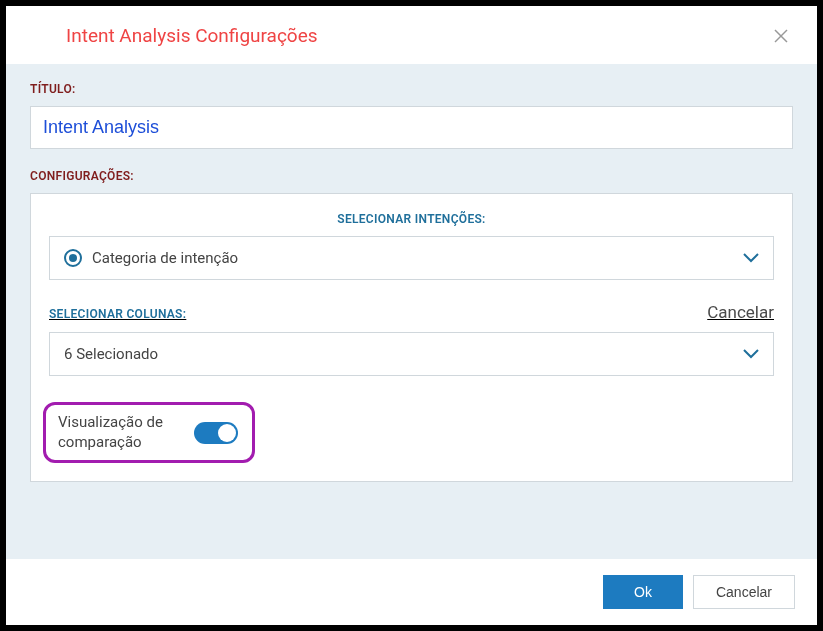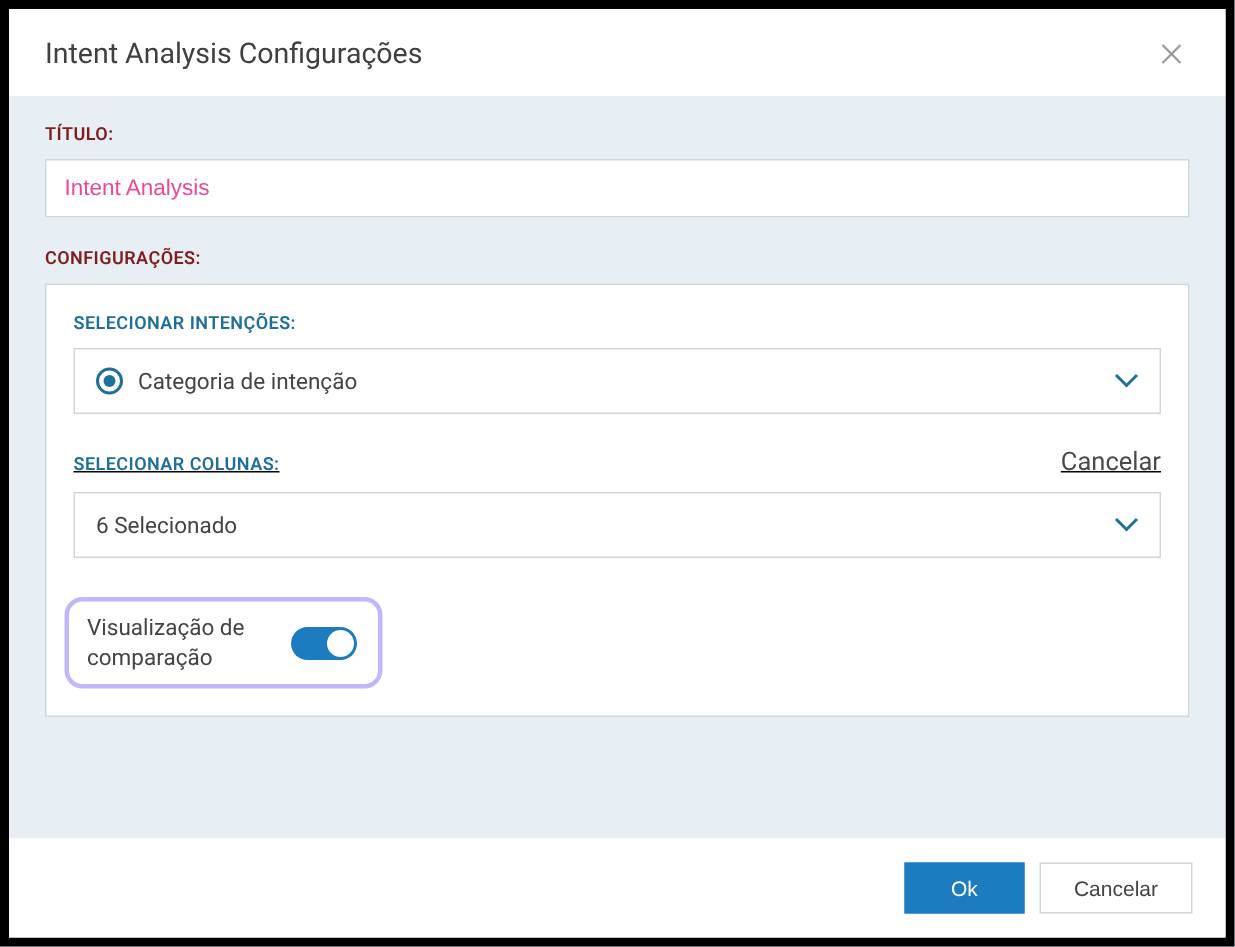--- a/index.html
+++ b/index.html
@@ -24,21 +24,22 @@
     .modal-header {
       padding: 18px 24px 14px 24px;
       display: flex;
       justify-content: space-between;
       align-items: flex-start;
       background: #fff;
     }
     .modal-title {
       font-size: 19px;
       font-weight: 400;
-      color: #404040;
+      color: #ef4444;
+      margin-left: 36px;
     }
     .close-btn {
       background: none;
       border: none;
       cursor: pointer;
       color: #999;
       padding: 4px;
       line-height: 1;
     }
     .close-btn svg {
@@ -57,36 +58,37 @@
       color: #7f1d1d;
       letter-spacing: 0.3px;
       margin-bottom: 10px;
       text-transform: uppercase;
     }
     .title-input {
       width: 100%;
       border: 1px solid #d0d7dc;
       background: #fff;
       padding: 10px 12px;
-      font-size: 15px;
-      color: #ec4899;
+      font-size: 18px;
+      color: #1d4ed8;
       margin-bottom: 20px;
     }
     .config-panel {
       background: #fff;
       border: 1px solid #d0d7dc;
       padding: 18px 18px 18px 18px;
       position: relative;
     }
     .sub-label {
       font-size: 12px;
       font-weight: 600;
       color: #1f6f9b;
       letter-spacing: 0.3px;
       margin-bottom: 10px;
+      text-align: center;
     }
     .dropdown {
       width: 100%;
       border: 1px solid #d0d7dc;
       background: #fff;
       padding: 12px 14px;
       display: flex;
       align-items: center;
       justify-content: space-between;
       cursor: pointer;
@@ -137,21 +139,21 @@
     .reset-link {
       font-size: 17px;
       color: #4a4a4a;
       cursor: pointer;
     }
     .toggle-row {
       display: inline-flex;
       align-items: center;
       gap: 16px;
       margin-top: 14px;
-      border: 3px solid #c4b5fd;
+      border: 3px solid #a21caf;
       border-radius: 12px;
       padding: 8px 14px 8px 12px;
       margin-left: -6px;
     }
     .toggle-label {
       font-size: 15px;
       color: #444;
       max-width: 120px;
       line-height: 1.3;
     }

